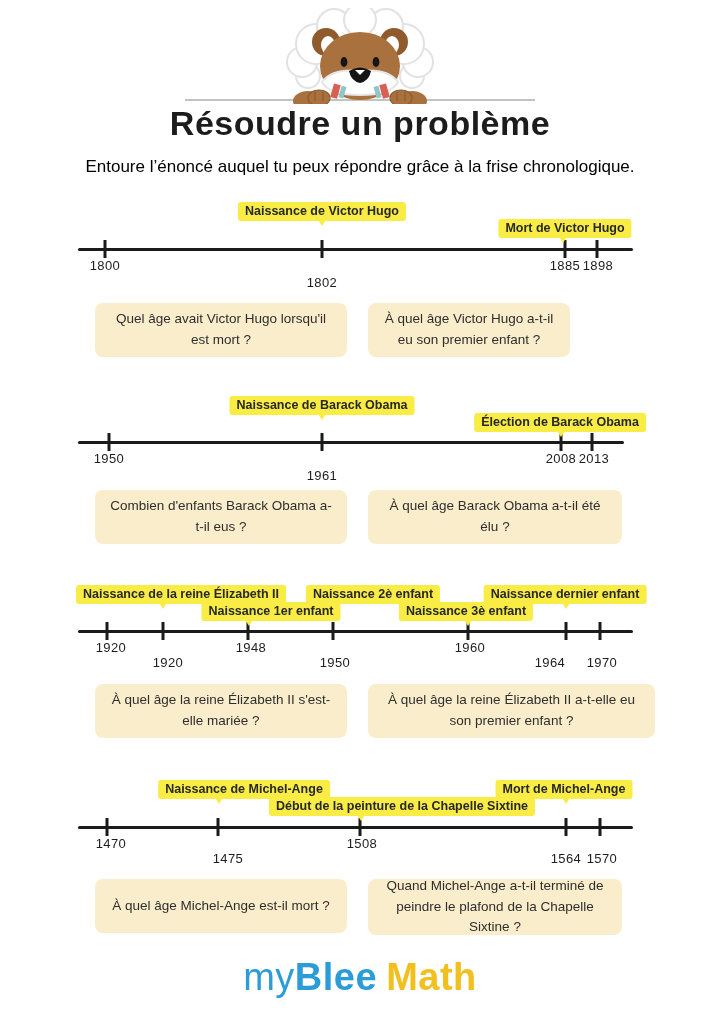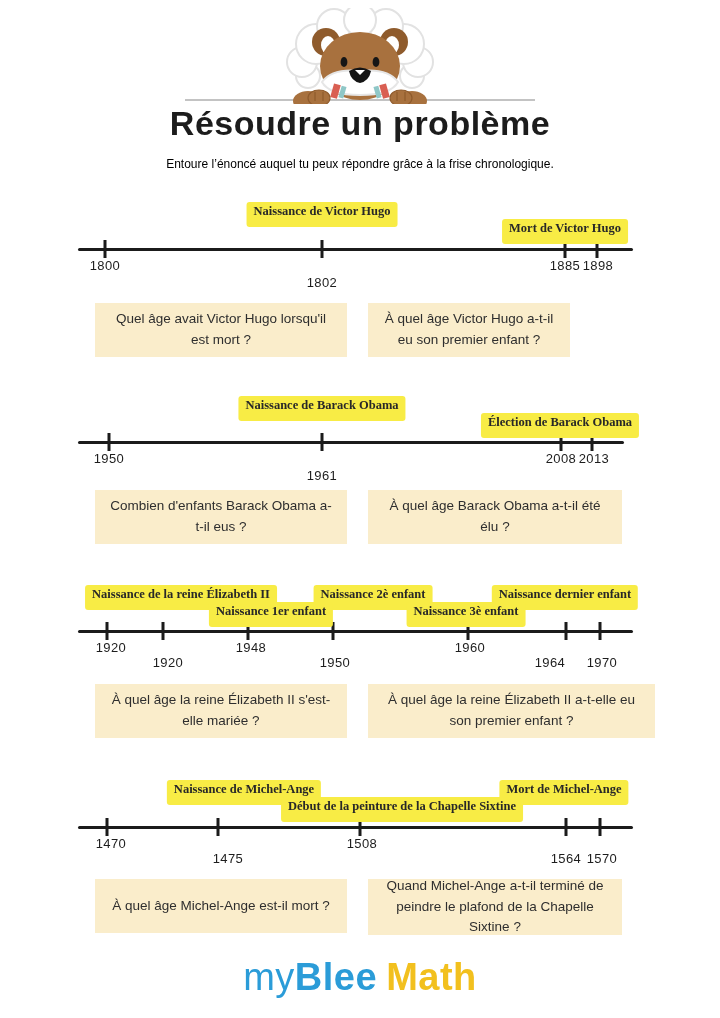--- a/index.html
+++ b/index.html
@@ -9,41 +9,41 @@
   }
   
   .ledge{position:absolute;top:99px;left:185px;width:350px;height:2px;background:#c3c3c3;}
   .mascot{position:absolute;top:8px;left:272px;width:176px;height:96px;}
   .page-title{
     position:absolute;top:104px;left:0;width:720px;text-align:center;
     font-size:34px;font-weight:700;color:#1c1c1c;letter-spacing:.5px;
   }
   .instruction{
     position:absolute;top:157px;left:0;width:720px;text-align:center;
-    font-size:12px;color:#000;
+    font-size:17px;color:#000;
   }
   
   .hl{
     position:absolute;transform:translateX(-50%);white-space:nowrap;
     background:#f8ec45;color:#282828;font-size:12.5px;font-weight:700;
-    padding:2px 7px 9px;border-radius:3px;line-height:14px;z-index:2;font-family:Liberation Serif, serif;
+    padding:2px 7px 3px;border-radius:3px;line-height:14px;z-index:2;
   }
   .tail{
     position:absolute;transform:translateX(-50%);width:0;height:0;z-index:1;
     border-left:5px solid transparent;border-right:5px solid transparent;
     border-top:8px solid #f8ec45;
   }
   .axis{position:absolute;height:3px;background:#1b1b1b;border-radius:2px;}
   .tick{position:absolute;width:3px;height:18px;background:#1b1b1b;transform:translateX(-50%);}
   .year{
     position:absolute;transform:translateX(-50%);font-size:13px;color:#1d1d1d;
     letter-spacing:.4px;white-space:nowrap;
   }
   .qcard{
-    position:absolute;height:54px;background:#faedcb;border-radius:0;
+    position:absolute;height:54px;background:#faedcb;border-radius:8px;
     display:flex;align-items:center;justify-content:center;text-align:center;
     font-size:13.5px;color:#2e2e2e;line-height:1.55;padding:6px 14px;box-sizing:border-box;
   }
   
   .logo{
     position:absolute;top:956px;left:0;width:720px;text-align:center;
     font-size:38px;font-weight:700;letter-spacing:.5px;
   }
   .logo .my{color:#2b9cd8;font-weight:500;}
   .logo .blee{color:#2b9cd8;font-weight:700;}

